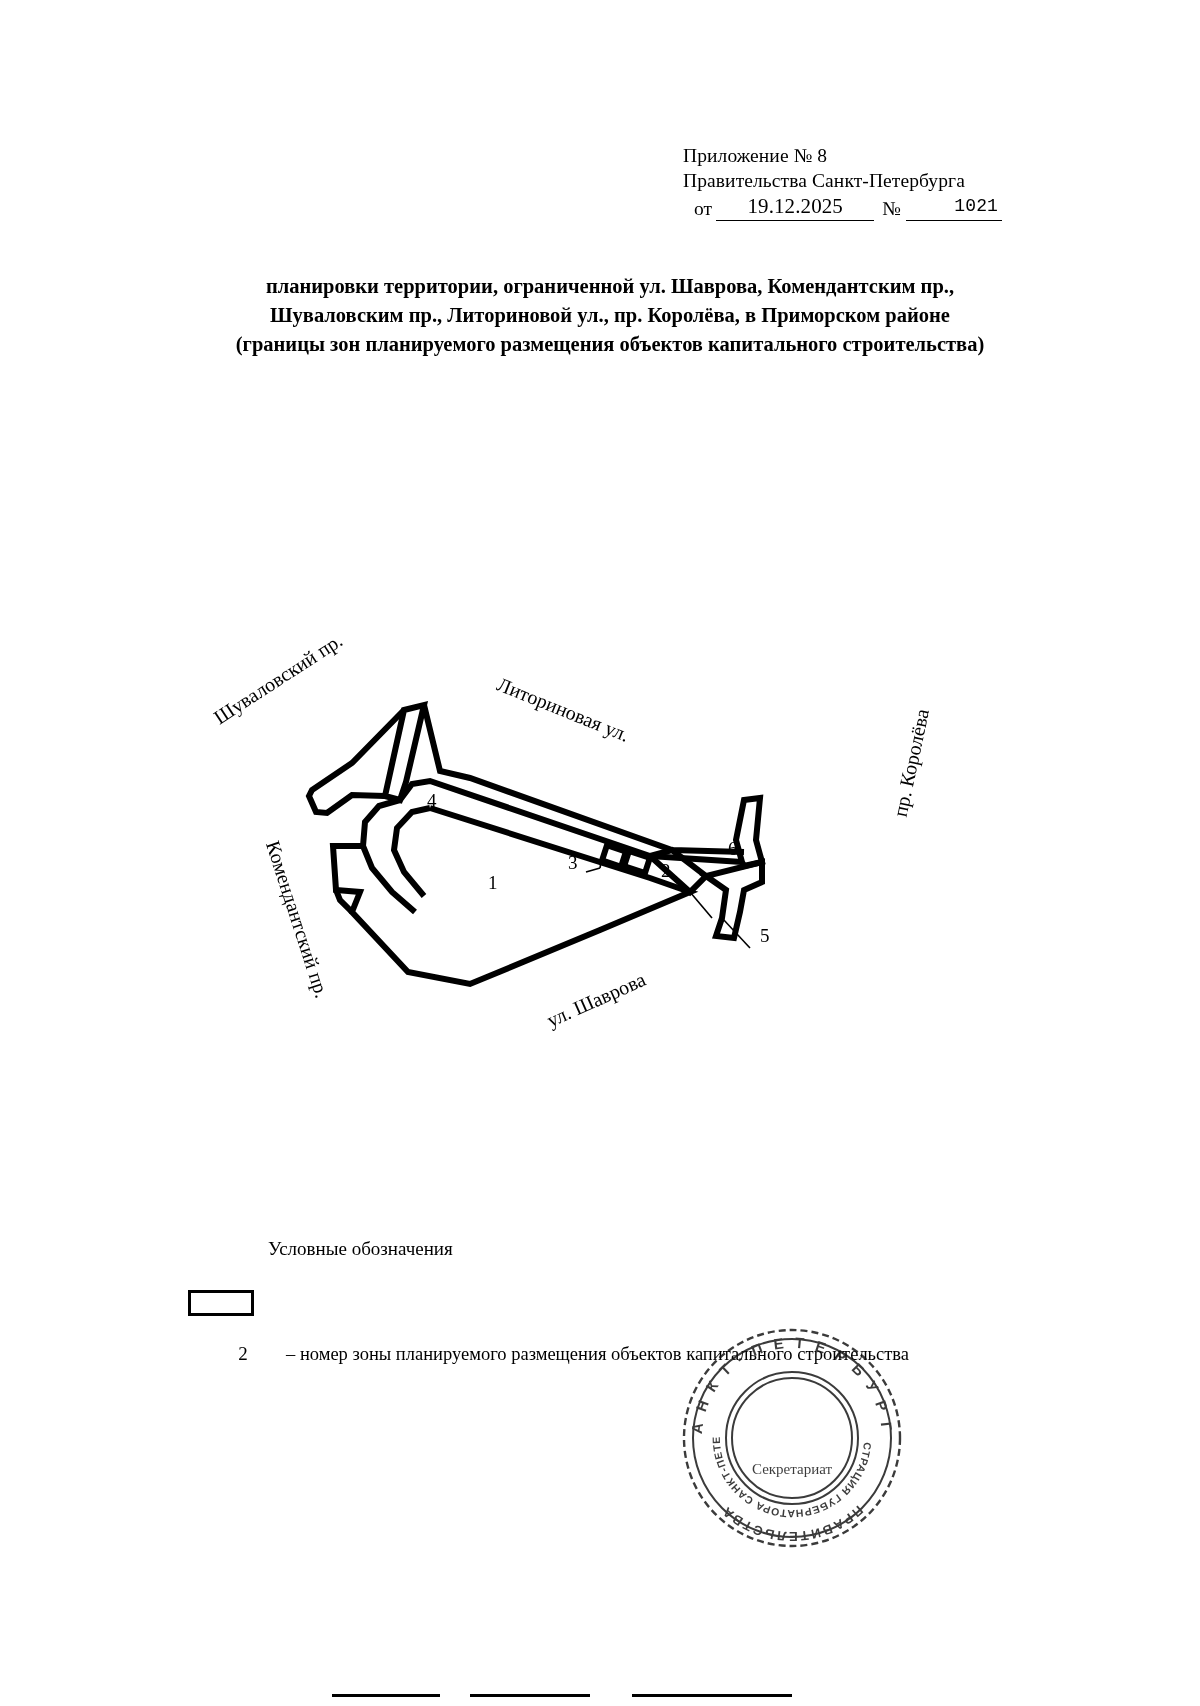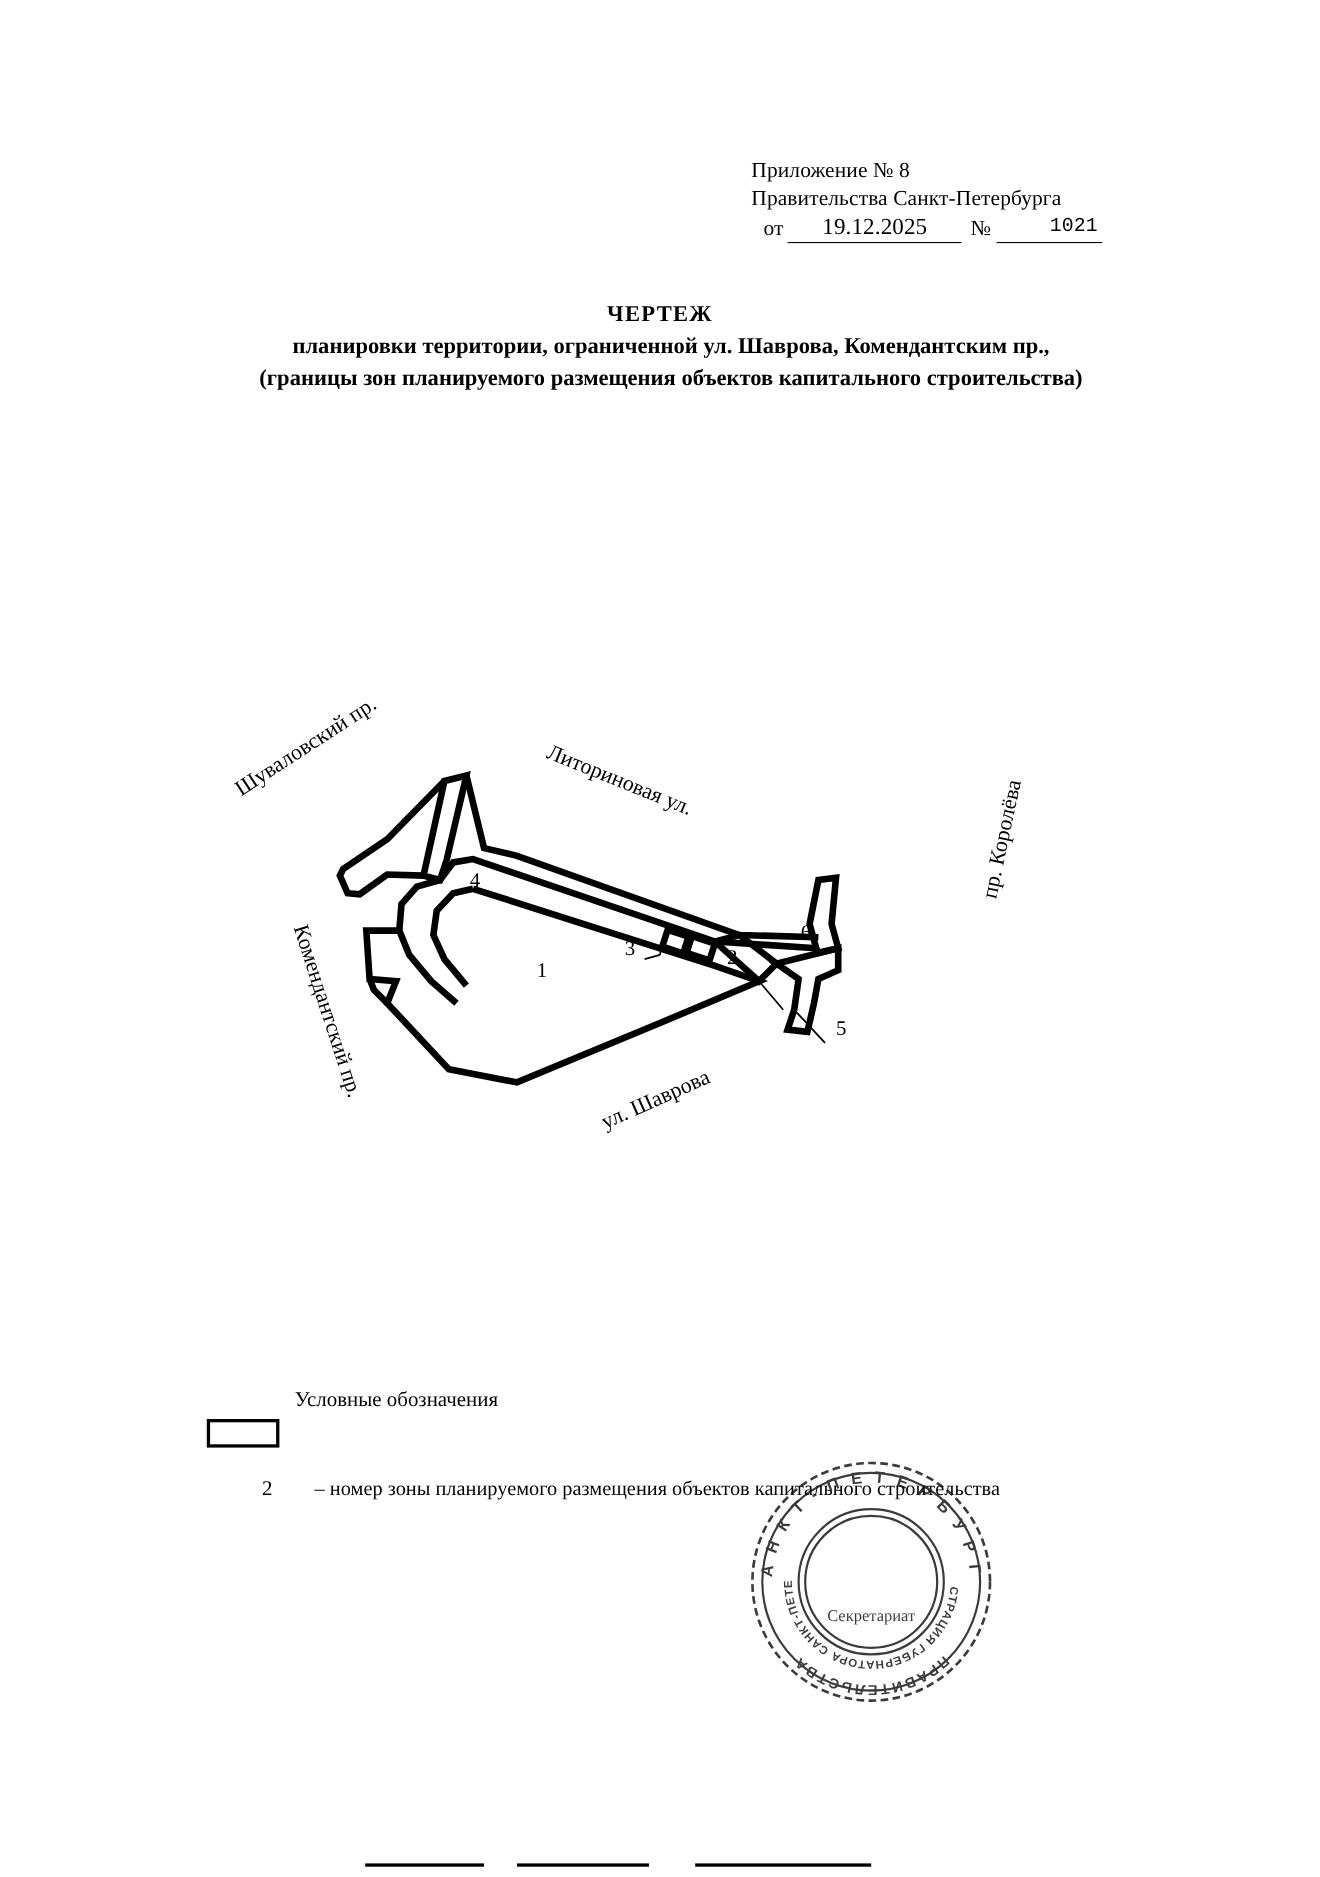--- a/index.html
+++ b/index.html
@@ -99,21 +99,20 @@
     position: absolute;
     left: 0;
     top: 1238px;
     width: 1200px;
   }
   .legend-title {
     position: absolute;
     left: 268px;
     top: 0;
     font-size: 19px;
-    margin-top: 24px;
   }
   .legend-row {
     position: absolute;
     display: flex;
     align-items: center;
     font-size: 18.5px;
     white-space: nowrap;
   }
   .legend-row.r1 { left: 188px; top: 52px; }
   .legend-row.r2 { left: 210px; top: 105px; }
@@ -168,22 +167,22 @@
   <div class="hline">Правительства Санкт-Петербурга</div>
   <div class="date-line">
     <span class="lbl">от</span>
     <span class="date-field">19.12.2025</span>
     <span class="num-sym">№</span>
     <span class="num-field">1021</span>
   </div>
 </div>
 
 <div class="doc-title">
-  <div class="t-main">ЧЕРТЕЖ</div>
   <div class="t-sub">планировки территории, ограниченной ул. Шаврова, Комендантским пр.,</div>
+  <div class="t-sub">Шуваловским пр., Литориновой ул., пр. Королёва, в Приморском районе</div>
   <div class="t-sub">(границы зон планируемого размещения объектов капитального строительства)</div>
 </div>
 
 <div class="map-area">
 
   <svg class="map-svg" width="1200" height="560" viewBox="0 0 1200 560">
     <g fill="none" stroke="#000" stroke-width="6" stroke-linejoin="miter" stroke-linecap="butt">
 
       <path d="M 404 110 L 424 105 L 406 182 L 400 200 L 385 196 Z"></path>
       <path d="M 404 110 L 352 163 L 312 190 L 309 196 L 316 212 L 327 213

